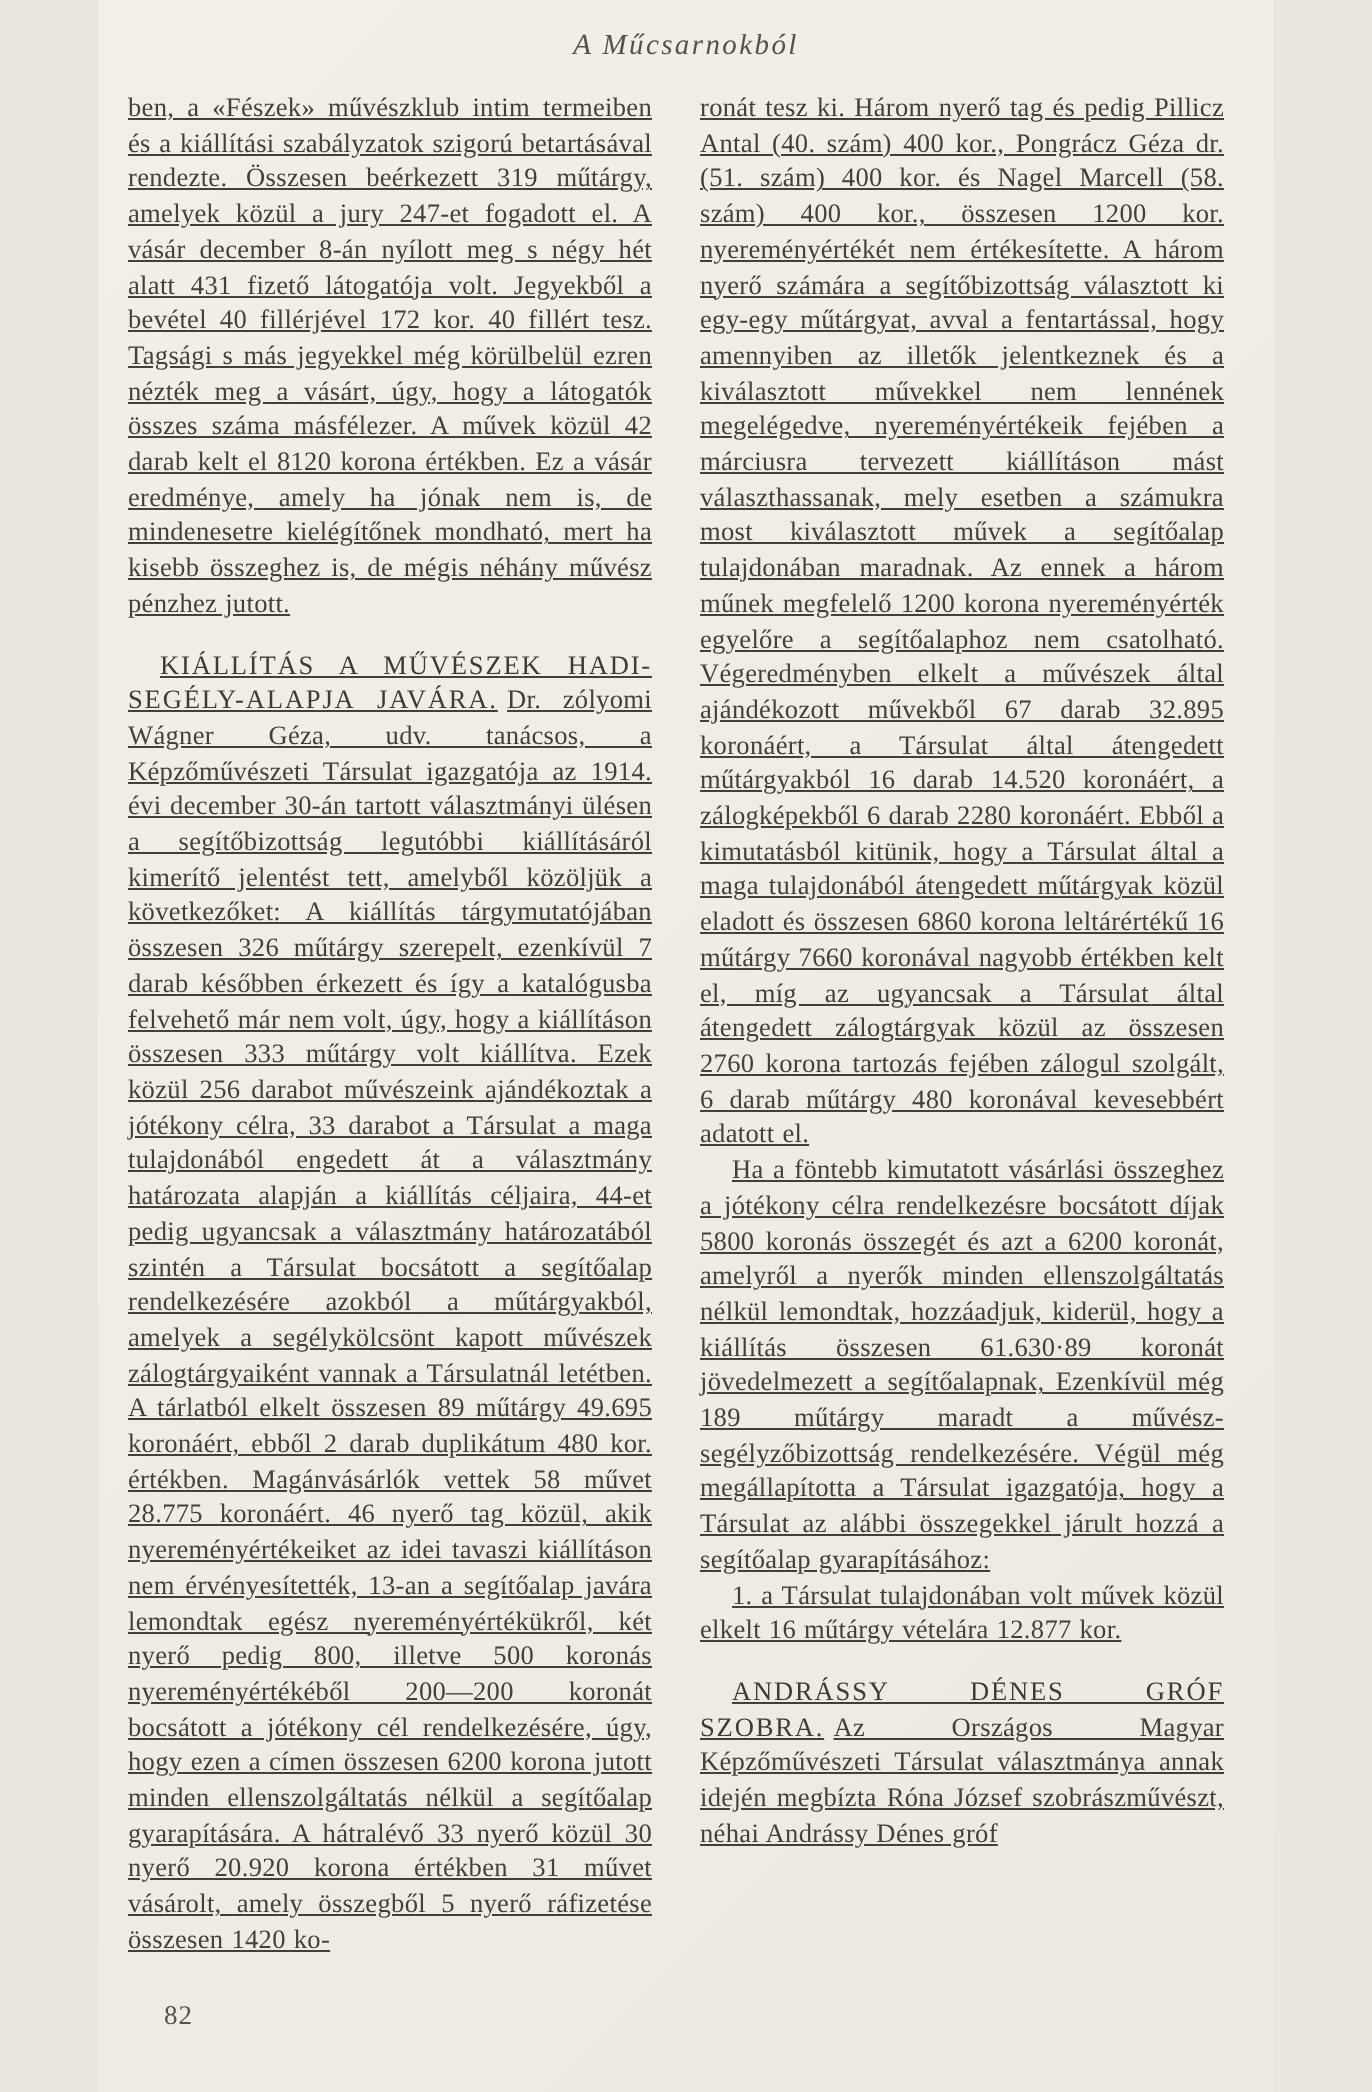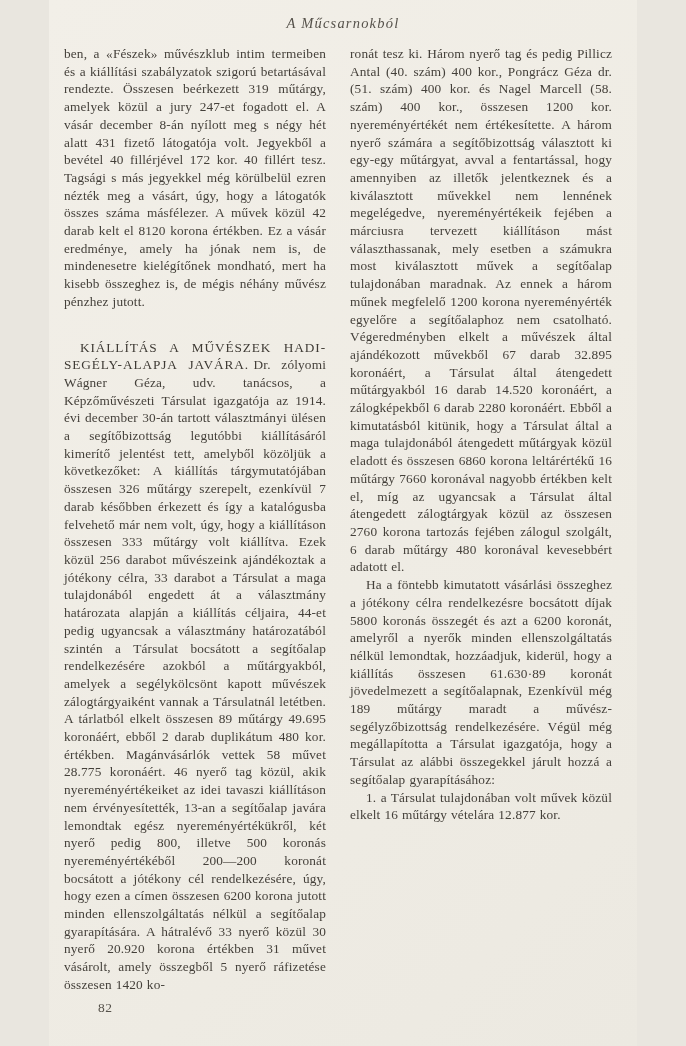--- a/index.html
+++ b/index.html
@@ -22,46 +22,47 @@
     text-align: center;
     font-style: italic;
     font-size: 14.5px;
     letter-spacing: 1.2px;
     color: #56524b;
   }
   .columns {
     display: flex;
     gap: 24px;
     padding: 13px 25px 0 15px;
+    text-decoration: underline;
   }
   .col {
     flex: 1 1 0;
     font-size: 13.3px;
     line-height: 17.7px;
     text-align: justify;
     letter-spacing: 0.15px;
     word-spacing: 0.5px;
   }
   .col p {
     margin: 0;
   }
   p.indent {
     text-indent: 16px;
   }
   p.spaced {
-    margin-top: 28px;
+    margin-top: 13px;
   }
   .lead {
     letter-spacing: 0.9px;
     padding-right: 0.35em;
     color: #3e3a34;
   }
   .page-number {
     position: absolute;
-    left: 49px;
+    left: 33px;
     top: 1000px;
     font-size: 13.5px;
     color: #56524b;
     letter-spacing: 0.5px;
   }
 </style>
 </head>
 <body>
 
 <div class="page">
@@ -77,19 +78,20 @@
     </div>
 
     <div class="col">
       <p><span>ronát tesz ki. Három nyerő tag és pedig Pillicz Antal (40. szám) 400 kor., Pongrácz Géza dr. (51. szám) 400 kor. és Nagel Marcell (58. szám) 400 kor., összesen 1200 kor. nyereményértékét nem értékesítette. A három nyerő számára a segítőbizottság választott ki egy-egy műtárgyat, avval a fentartással, hogy amennyiben az illetők jelentkeznek és a kiválasztott művekkel nem lennének megelégedve, nyereményértékeik fejében a márciusra tervezett kiállításon mást választhassanak, mely esetben a számukra most kiválasztott művek a segítőalap tulajdonában maradnak. Az ennek a három műnek megfelelő 1200 korona nyereményérték egyelőre a segítőalaphoz nem csatolható. Végeredményben elkelt a művészek által ajándékozott művekből 67 darab 32.895 koronáért, a Társulat által átengedett műtárgyakból 16 darab 14.520 koronáért, a zálogképekből 6 darab 2280 koronáért. Ebből a kimutatásból kitünik, hogy a Társulat által a maga tulajdonából átengedett műtárgyak közül eladott és összesen 6860 korona leltárértékű 16 műtárgy 7660 koronával nagyobb értékben kelt el, míg az ugyancsak a Társulat által átengedett zálogtárgyak közül az összesen 2760 korona tartozás fejében zálogul szolgált, 6 darab műtárgy 480 koronával kevesebbért adatott el.</span></p>
 
       <p class="indent"><span>Ha a föntebb kimutatott vásárlási összeghez a jótékony célra rendelkezésre bocsátott díjak 5800 koronás összegét és azt a 6200 koronát, amelyről a nyerők minden ellenszolgáltatás nélkül lemondtak, hozzáadjuk, kiderül, hogy a kiállítás összesen 61.630·89 koronát jövedelmezett a segítőalapnak, Ezenkívül még 189 műtárgy maradt a művész-segélyzőbizottság rendelkezésére. Végül még megállapította a Társulat igazgatója, hogy a Társulat az alábbi összegekkel járult hozzá a segítőalap gyarapításához:</span></p>
 
       <p class="indent"><span>1. a Társulat tulajdonában volt művek közül elkelt 16 műtárgy vételára 12.877 kor.</span></p>
 
 
+      <p class="indent spaced"><span class="lead">ANDRÁSSY DÉNES GRÓF SZOBRA.</span><span>Az Országos Magyar Képzőművészeti Társulat választmánya annak idején megbízta Róna József szobrászművészt, néhai Andrássy Dénes gróf</span></p>
     </div>
 
   </div>
 
   <div class="page-number">82</div>
 
 </div>
 
 </body></html>

